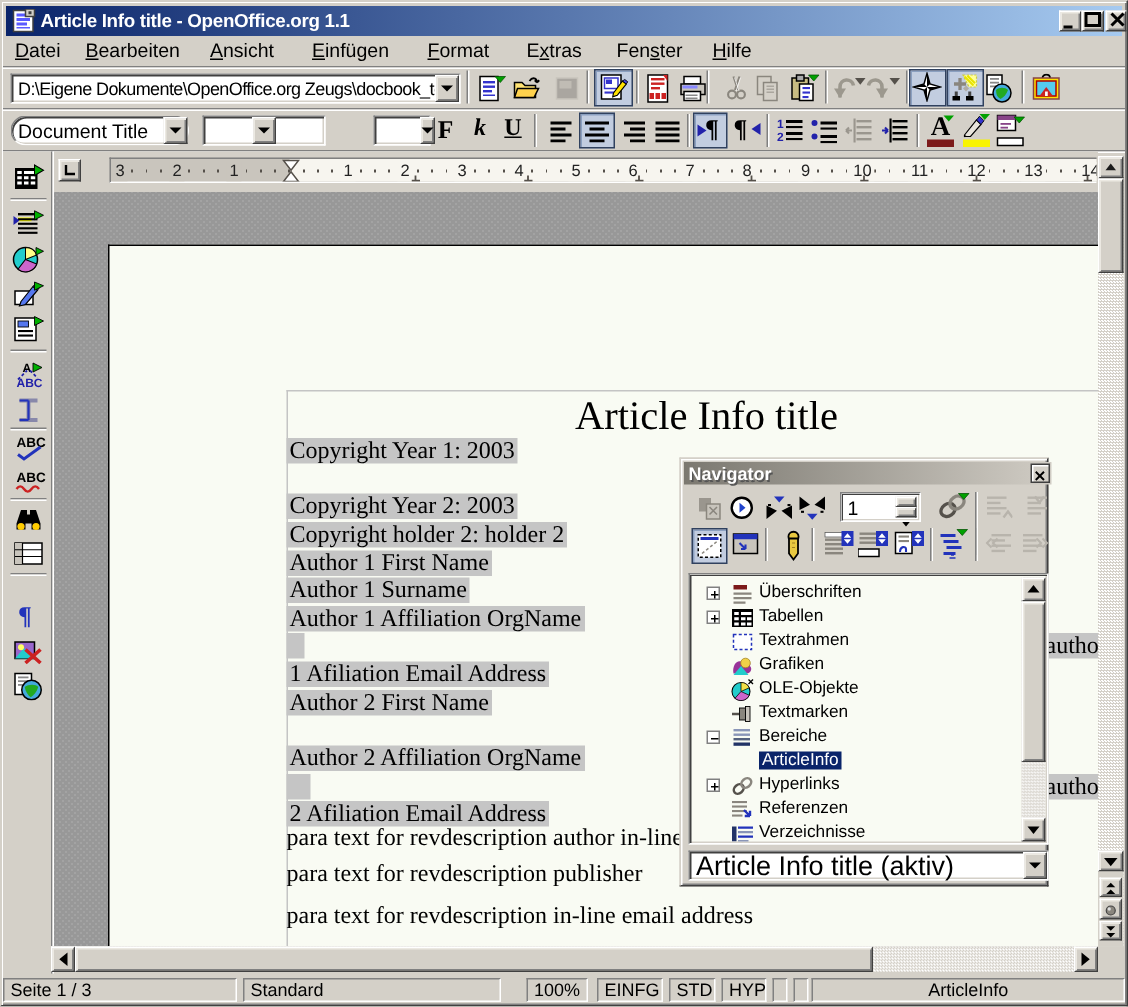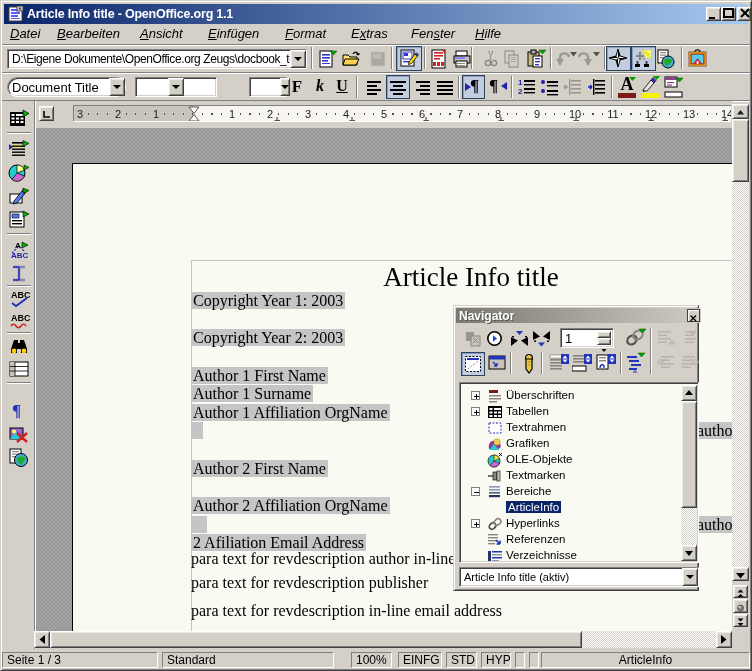--- a/index.html
+++ b/index.html
@@ -10,21 +10,21 @@
 .cell { border:1px solid; border-color:#808080 #fff #fff #808080; }
 .sep { width:2px; border-left:1px solid #808080; border-right:1px solid #fff; }
 
 #frame { width:752px; height:671px; background:#d4d0c8; border-top:1px solid #d4d0c8; border-left:1px solid #d4d0c8; border-right:1px solid #404040; border-bottom:1px solid #404040; box-shadow: inset 1px 1px 0 #fff, inset -1px -1px 0 #808080; }
 
 #titlebar { left:4px; top:4px; width:744px; height:20px; background:linear-gradient(to right,#0a246a,#a6caf0); display:flex; align-items:center; }
 #titlebar .txt { color:#fff; font-weight:bold; font-size:12.5px; margin-left:3px; letter-spacing:-0.2px; }
 .winbtn { width:16px; height:14px; background:#d4d0c8; border-top:1px solid #fff; border-left:1px solid #fff; border-right:1px solid #404040; border-bottom:1px solid #404040; box-shadow: inset 1px 1px 0 #ece9e2, inset -1px -1px 0 #808080; position:absolute; top:3px; font-size:9px; text-align:center; line-height:12px; font-weight:bold; color:#000; }
 
 #menubar { left:2px; top:24px; width:748px; height:19px; font-size:13px; color:#000; }
-#menubar span { position:absolute; top:2px;font-style:italic; }
+#menubar span { position:absolute; top:2px; }
 u { text-decoration:underline; }
 .combo { background:#fff; border:1px solid; border-color:#808080 #fff #fff #808080; box-shadow: inset 1px 1px 0 #404040, inset -1px -1px 0 #d4d0c8; display:flex; align-items:center; }
 .combo .t { padding-left:4px; font-size:13px; color:#000; white-space:nowrap; overflow:hidden; flex:1; }
 .drop { width:16px; height:100%; background:#d4d0c8; border-top:1px solid #fff; border-left:1px solid #fff; border-right:1px solid #404040; border-bottom:1px solid #404040; box-shadow: inset 1px 1px 0 #ece9e2, inset -1px -1px 0 #808080; display:flex; align-items:center; justify-content:center; }
 .arr-d { width:0; height:0; border-left:4px solid transparent; border-right:4px solid transparent; border-top:4px solid #000; }
 
 #docarea { left:36px; top:128px; width:696px; height:503px; background-color:#989898; background-image: radial-gradient(circle, #a3a3a3 0.7px, transparent 0.9px), radial-gradient(circle, #a3a3a3 0.7px, transparent 0.9px); background-size:4px 4px, 4px 4px; background-position:0 0, 2px 2px; overflow:hidden; }
 #page { position:absolute; left:36px; top:35px; width:660px; height:468px; background:#f9fbf3; border-top:1px solid #000; border-left:1px solid #000; overflow:hidden; }
 .hl { background:#c8c8c8; }
 
@@ -472,25 +472,27 @@
 </svg>
 <div class="abs" style="left:34px;top:101px;width:1px;height:548px;background:#808080;"></div>
 <div class="abs" style="left:35px;top:101px;width:1px;height:548px;background:#fff;"></div>
 <div id="docarea" class="abs">
   <div id="page">
     <div class="abs" style="left:118px;top:96px;width:542px;height:1px;background:#c4c4c4;"></div>
     <div class="abs" style="left:118px;top:96px;width:1px;height:371px;background:#c4c4c4;"></div>
     <div class="dl" style="left:118px;top:100px;width:560px;text-align:center;font-size:27px;line-height:26px;">Article Info title</div>
     <div class="dl" style="top:128px"><span class="hl">Copyright Year 1: 2003</span></div>
     <div class="dl" style="top:165px"><span class="hl">Copyright Year 2: 2003</span></div>
+    <div class="dl" style="top:184px"><span class="hl">Copyright holder 2: holder 2</span></div>
     <div class="dl" style="top:203px"><span class="hl">Author 1 First Name</span></div>
     <div class="dl" style="top:221px"><span class="hl">Author 1 Surname</span></div>
     <div class="dl" style="top:240px"><span class="hl">Author 1 Affiliation OrgName</span></div>
     <div class="dl" style="top:258px"><span class="hl">&nbsp;&nbsp;</span></div>
     <div class="dl" style="left:622px;top:258px"><span class="hl">author&nbsp;&nbsp;&nbsp;&nbsp;</span></div>
+    <div class="dl" style="top:277px"><span class="hl">1 Afiliation Email Address</span></div>
     <div class="dl" style="top:296px"><span class="hl">Author 2 First Name</span></div>
     <div class="dl" style="top:333px"><span class="hl">Author 2 Affiliation OrgName</span></div>
     <div class="dl" style="top:352px"><span class="hl">&nbsp;&nbsp;&nbsp;</span></div>
     <div class="dl" style="left:622px;top:352px"><span class="hl">author&nbsp;&nbsp;&nbsp;&nbsp;</span></div>
     <div class="dl" style="top:370px"><span class="hl">2 Afiliation Email Address</span></div>
     <div class="dl" style="top:386px">para text for revdescription author in-line email address</div>
     <div class="dl" style="top:438px">para text for revdescription in-line email address</div>
     <div class="dl" style="top:410px">para text for revdescription publisher</div>
   </div>
 </div>
@@ -725,21 +727,21 @@
   <div class="abs" style="left:227px;top:79px;width:16px;height:176px;background:#f1efe9;background-image:repeating-conic-gradient(#fff 0% 25%, #d4d0c8 0% 50%);background-size:2px 2px;"></div>
   <div class="abs btn" style="left:227px;top:79px;width:16px;height:16px;"><svg width="14" height="14" viewBox="0 0 14 14">
         <path d="M7 4 L11 9 L3 9 Z" fill="#000"></path>
       </svg></div>
   <div class="abs btn" style="left:227px;top:95px;width:16px;height:107px;"></div>
   <div class="abs btn" style="left:227px;top:239px;width:16px;height:16px;"><svg width="14" height="14" viewBox="0 0 14 14">
         <path d="M7 10 L3 5 L11 5 Z" fill="#000"></path>
       </svg></div>
 
   <div class="combo abs" style="left:5px;top:261px;width:240px;height:20px;">
-    <div class="t" style="font-size:11px;">Article Info title (aktiv)</div>
+    <div class="t" style="font-size:18px;">Article Info title (aktiv)</div>
       <div class="drop">
         <div class="arr-d"></div>
       </div>
   </div>
 </div>
 <style>
 #tree .pm { position:absolute; left:10px; width:9px; height:9px; background:#fff; border:1px solid #808080; }
 #tree .pm svg { position:absolute; left:0; top:0; }
 #tree .ti { position:absolute; left:26px; width:16px; height:16px; }
 #tree .tx { position:absolute; left:45px; white-space:pre; top:1px; font-size:11.5px; }

